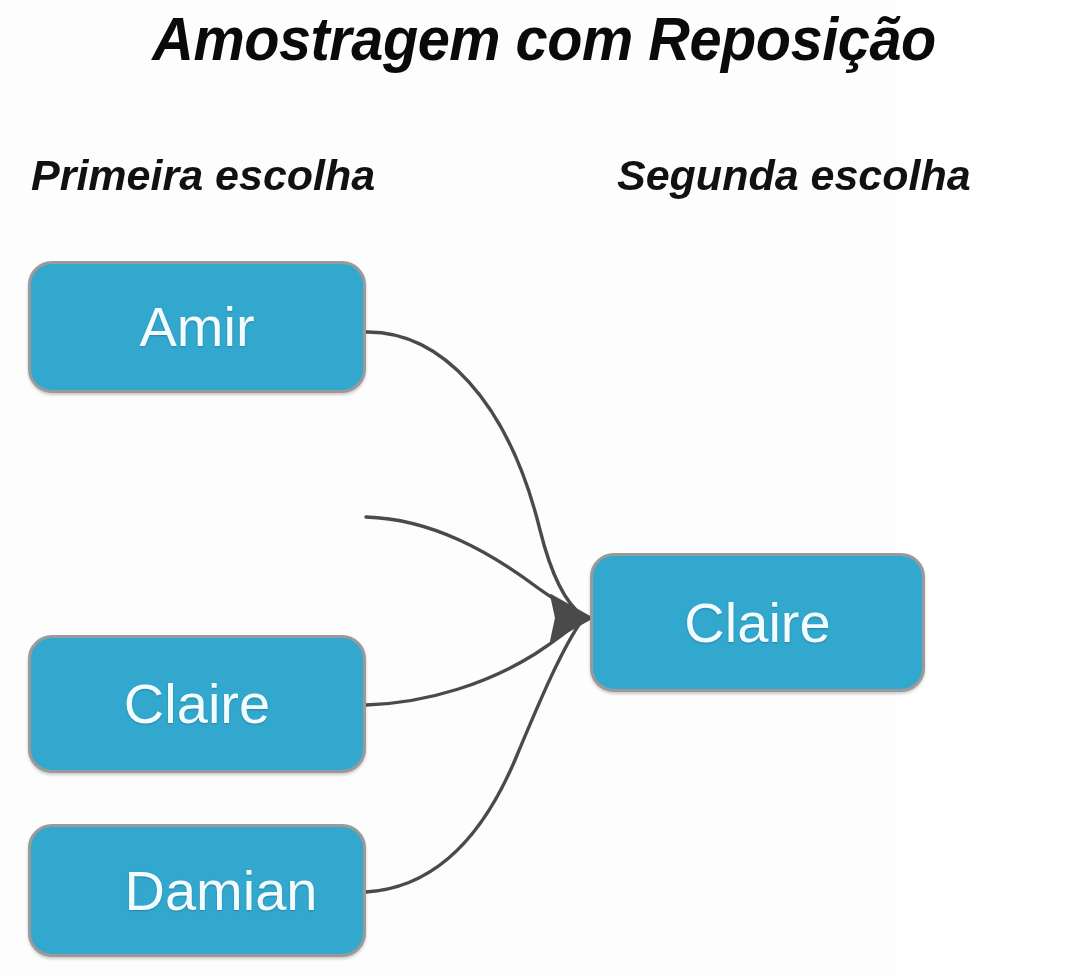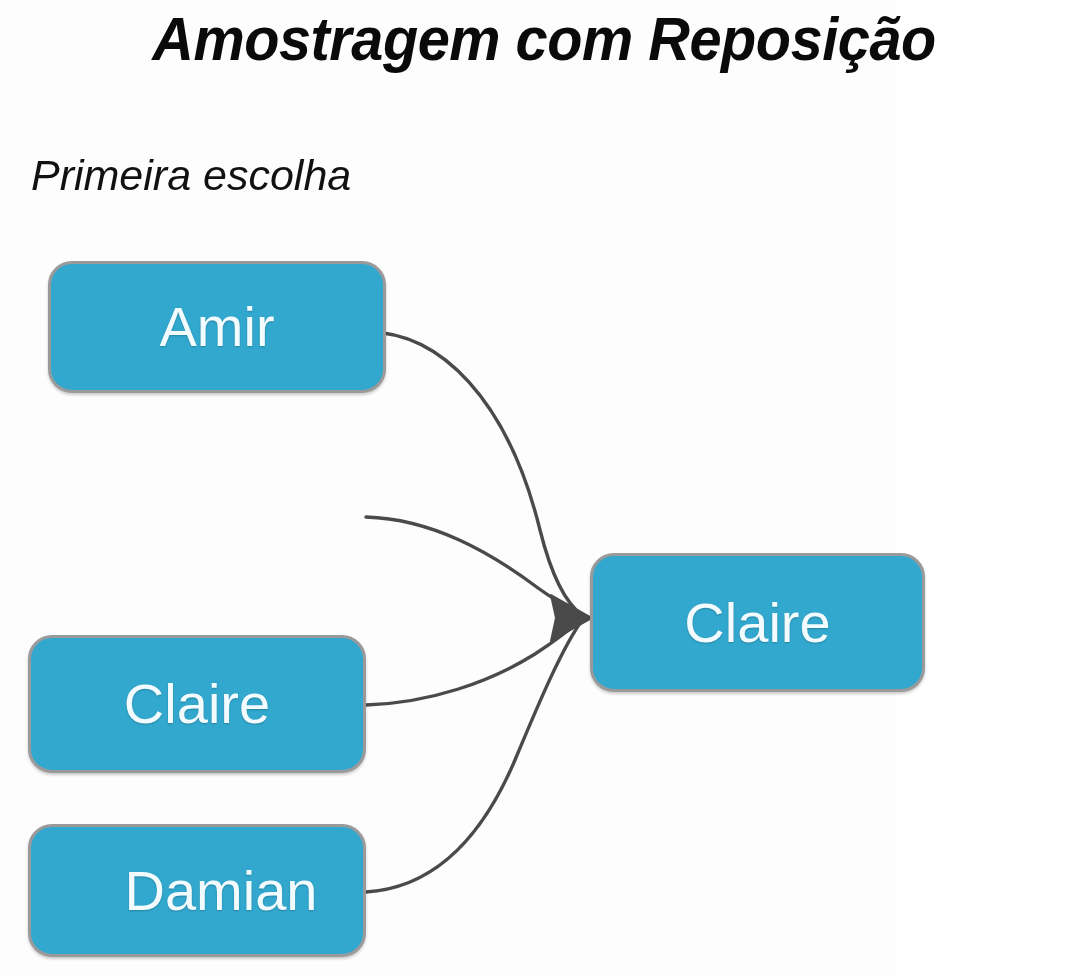--- a/index.html
+++ b/index.html
@@ -41,21 +41,21 @@
     transform: scaleX(0.93);
     transform-origin: 50% 50%;
     white-space: nowrap;
   }
 
   
   .col-header {
     position: absolute;
     font-family: "Liberation Sans", sans-serif;
     font-style: italic;
-    font-weight: normal;
+    font-weight: bold;
     font-size: 43px;
     line-height: 50px;
     color: #111111;
     white-space: nowrap;
   }
   .col-header.first  { left: 31px;  top: 150px; }
   .col-header.second { left: 617px; top: 150px; }
 
   
   .node {
@@ -73,21 +73,21 @@
     font-family: "Liberation Sans", sans-serif;
     font-style: normal;
     font-weight: normal;
     font-size: 56px;
     line-height: 60px;
     color: #f2fbfd;
     text-shadow: 0 1px 2px rgba(0,0,0,0.22);
     white-space: nowrap;
   }
 
-  #node-amir   { left: 28px;  top: 261px; width: 338px; height: 132px; margin-left: 20px; }
+  #node-amir   { left: 28px;  top: 261px; width: 338px; height: 132px; }
   #node-brian  { left: 28px;  top: 448px; width: 338px; height: 137px; }
   #node-claire1{ left: 28px;  top: 635px; width: 338px; height: 138px; }
   #node-damian { left: 28px;  top: 824px; width: 338px; height: 133px; padding-left: 48px; }
   #node-claire2{ left: 590px; top: 553px; width: 335px; height: 139px; }
 
   
   #connectors {
     position: absolute;
     left: 0; top: 0;
     width: 1088px;
@@ -111,20 +111,21 @@
 </style>
 </head>
 <body>
 
 <div id="canvas">
 
   <div class="title">Amostragem com Reposição</div>
 
   <div class="col-header first">Primeira escolha</div>
 
+  <div class="col-header second">Segunda escolha</div>
 
   <svg id="connectors" viewBox="0 0 1088 976" width="1088" height="976" xmlns="http://www.w3.org/2000/svg">
     <g fill="none" stroke="#4a4a4a" stroke-width="3.4" stroke-linecap="round">
       <path d="M 366 332 C 440 331 508 400 540 530 C 552 578 566 604 583 616"></path>
       <path d="M 366 517 C 432 519 490 552 538 588 C 556 601 572 610 583 616"></path>
       <path d="M 366 705 C 430 703 490 682 535 654 C 558 639 574 626 583 618"></path>
       <path d="M 366 892 C 432 888 481 840 515 760 C 540 700 563 646 583 619"></path>
     </g>
     <polygon points="592,618 551,595 556,618 551,641" fill="#4a4a4a" stroke="#4a4a4a" stroke-width="2" stroke-linejoin="round"></polygon>
   </svg>

